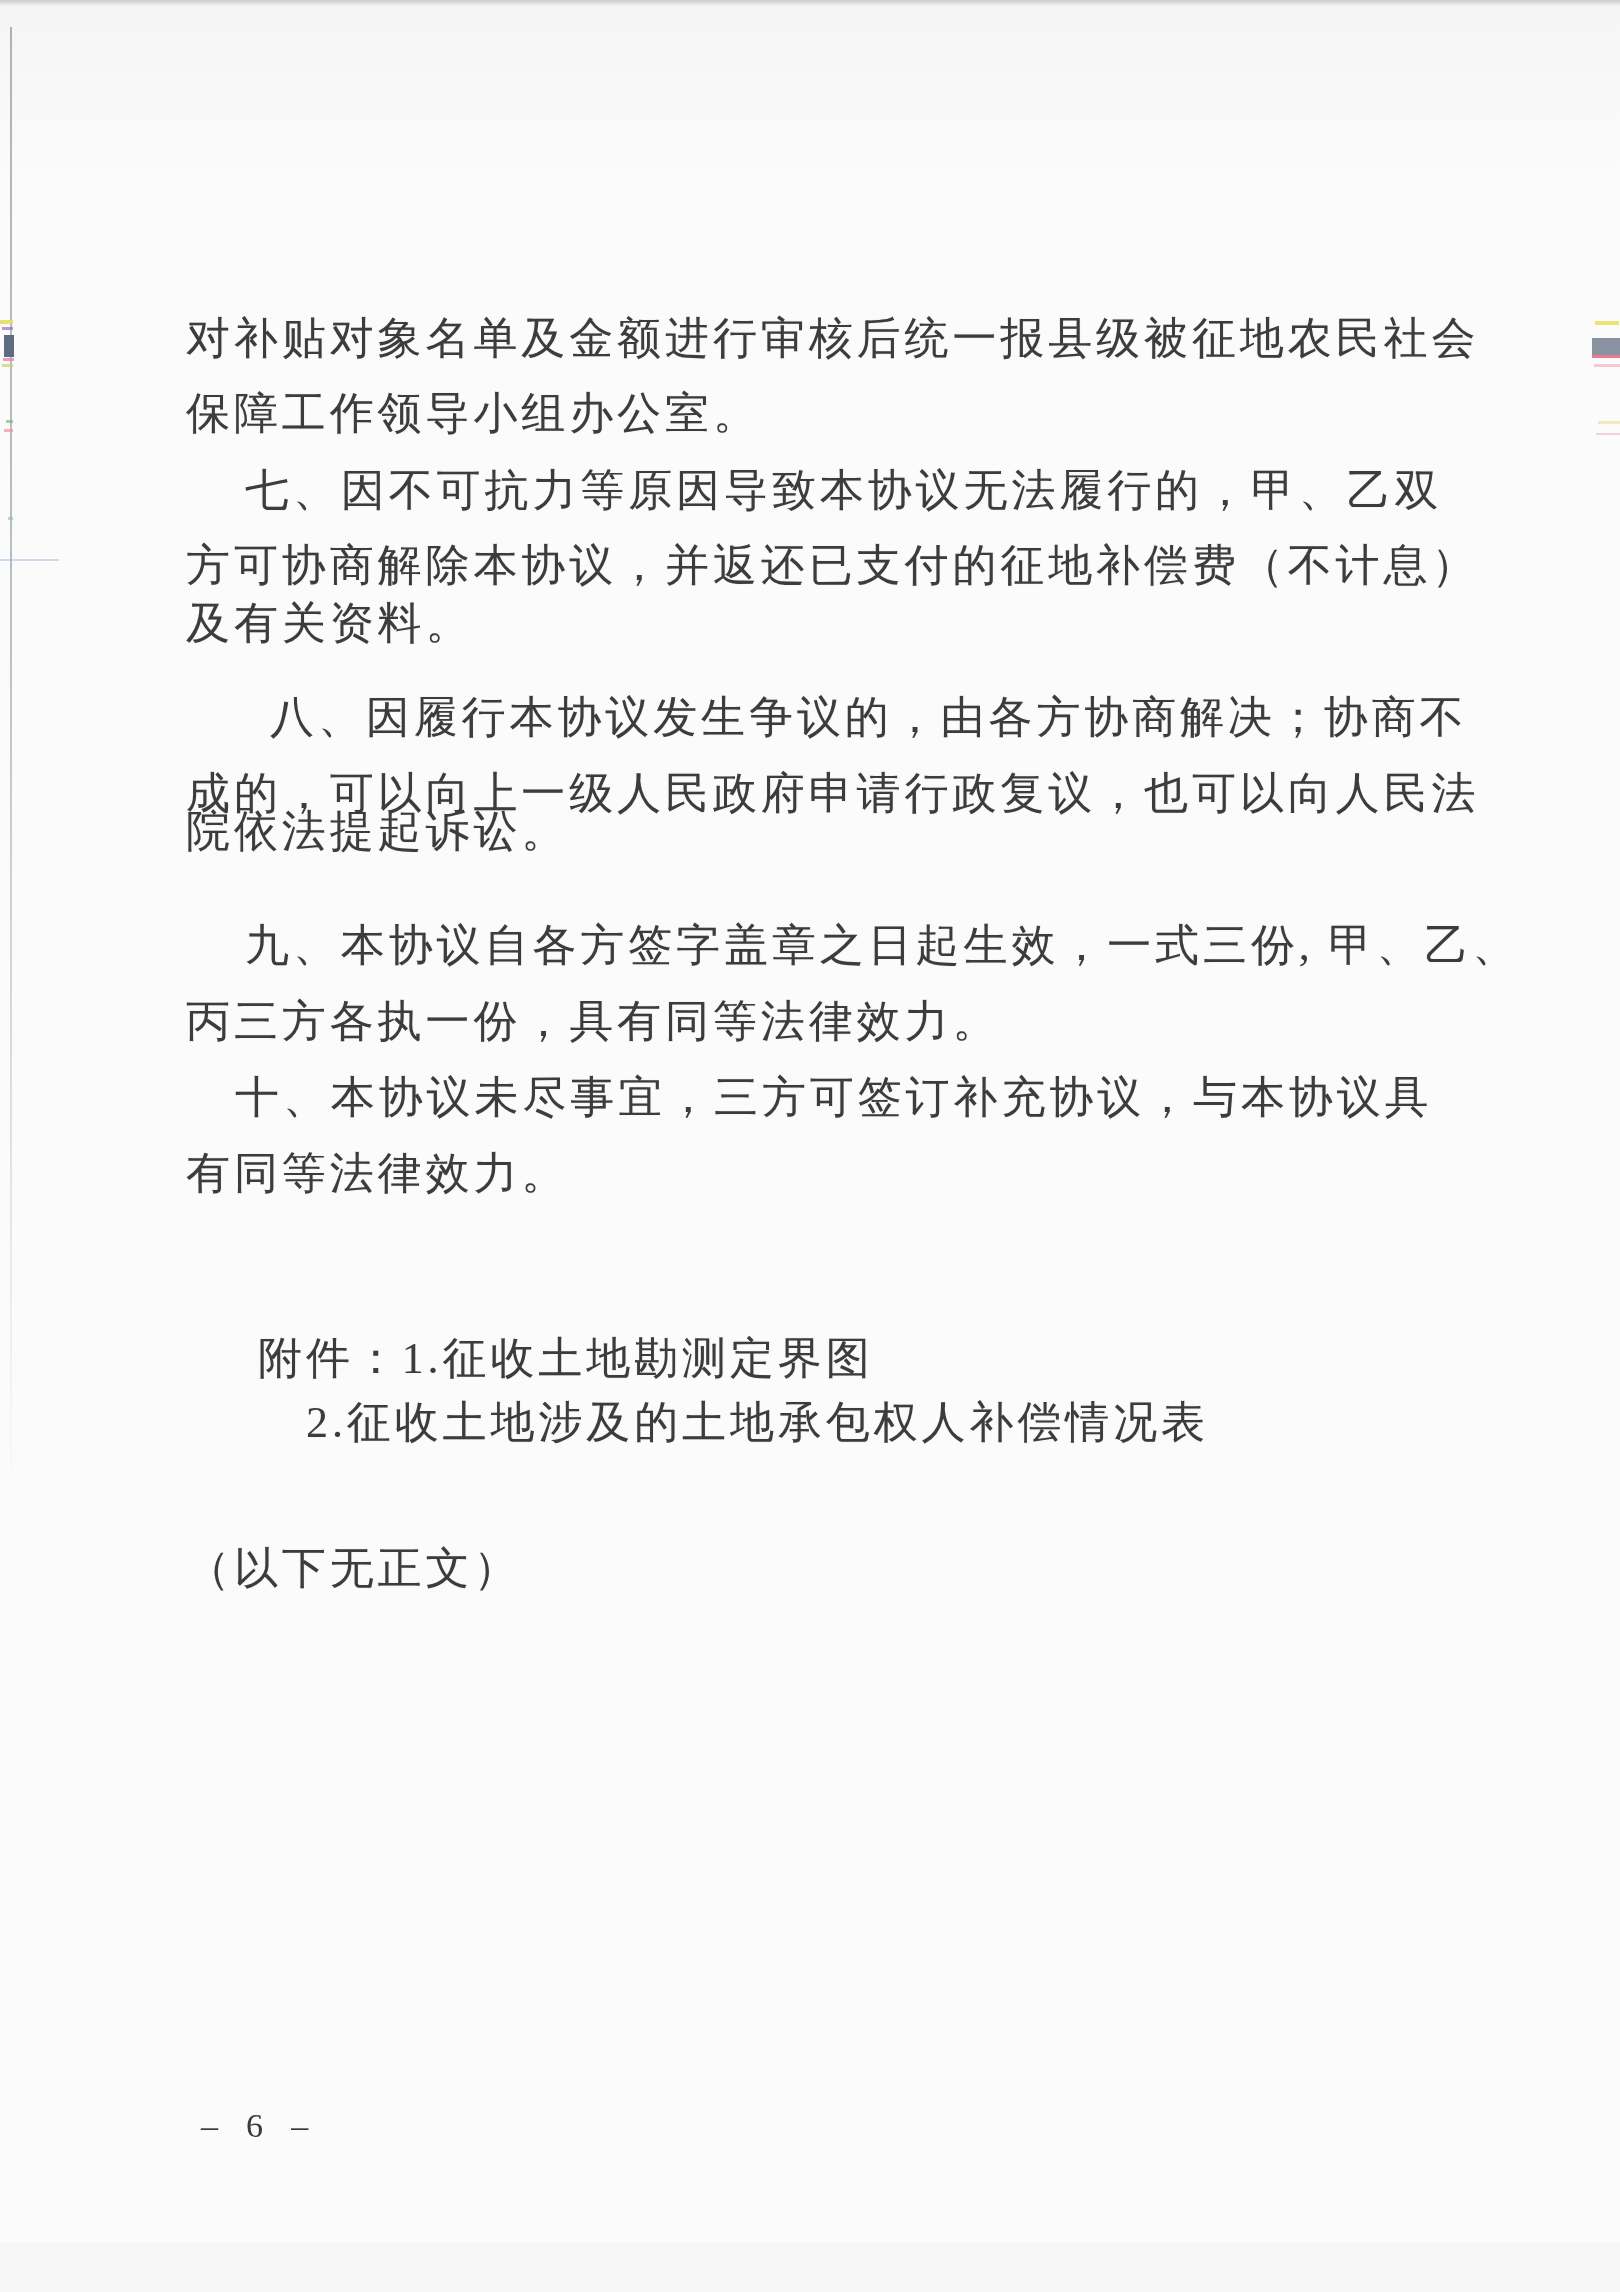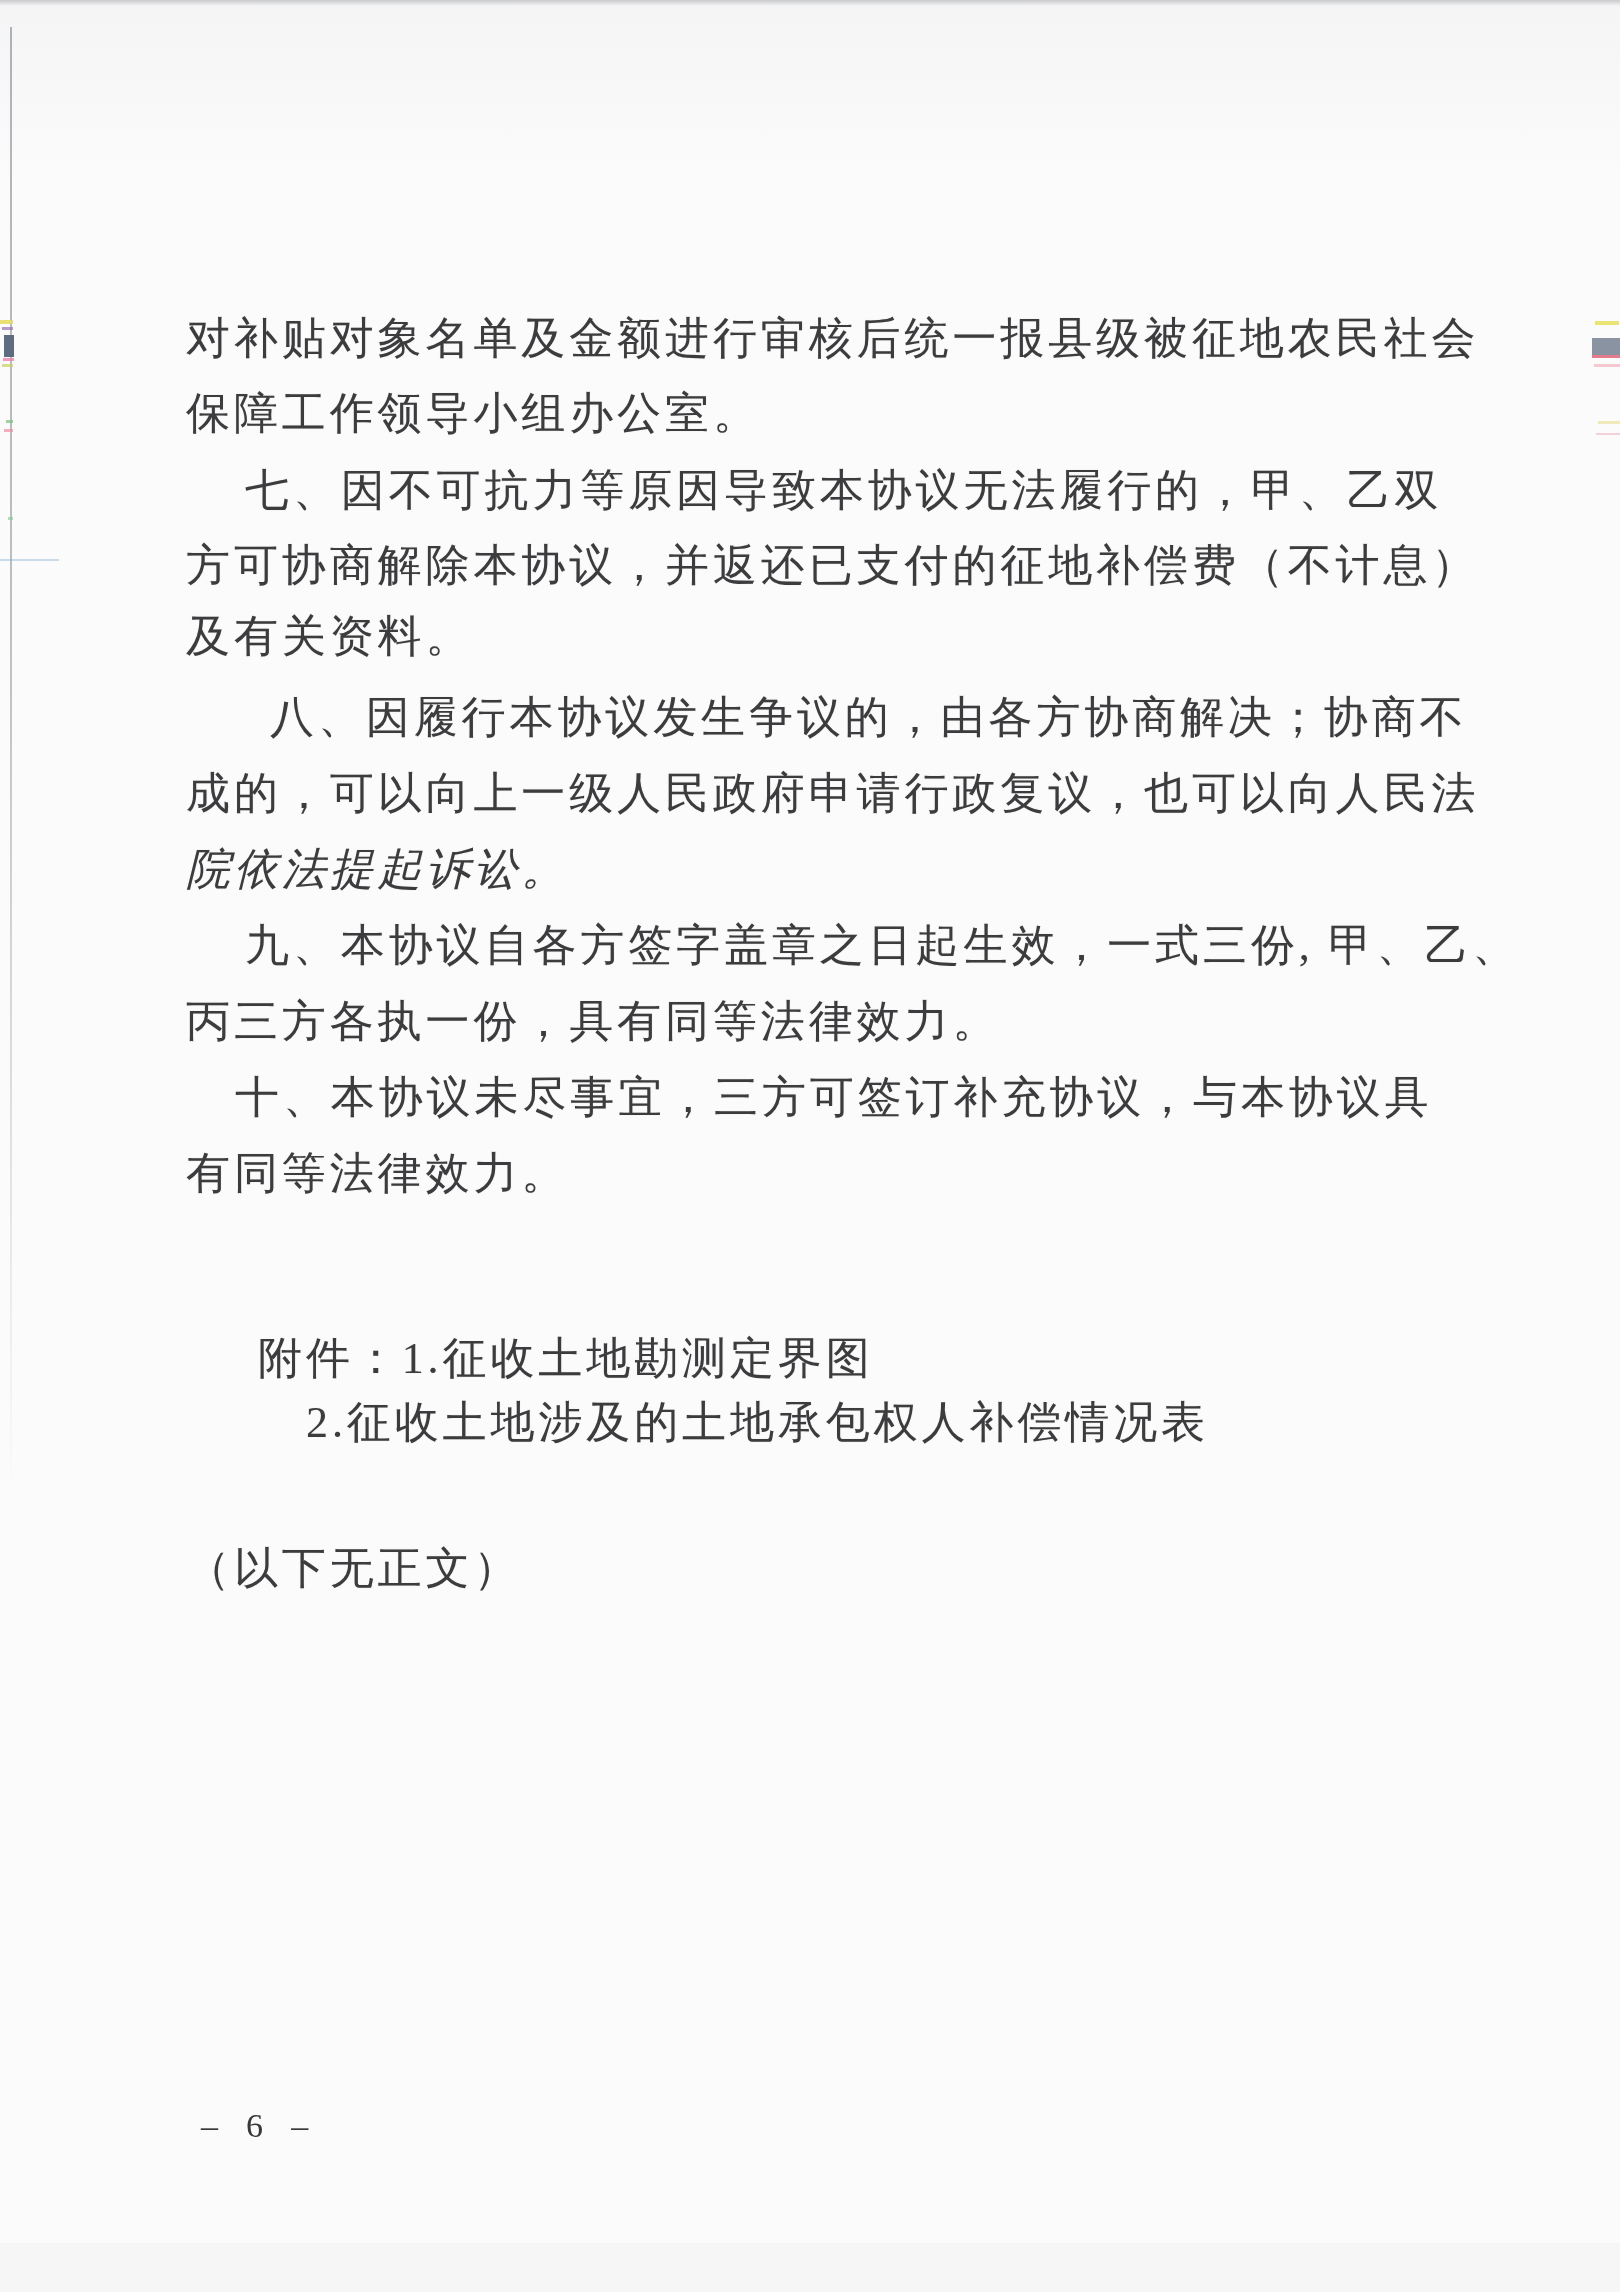--- a/index.html
+++ b/index.html
@@ -86,25 +86,25 @@
   <div class="artifact" style="left:1592px; top:355px; width:28px; height:2.9px;  background:rgba(224,92,112,0.8);"></div>
   <div class="artifact" style="left:1594px; top:364px; width:26.5px; height:2.9px;  background:rgba(240,172,182,0.65);"></div>
   <div class="artifact" style="left:1598px; top:421px; width:22.5px; height:2.9px;  background:rgba(234,224,142,0.6);"></div>
   <div class="artifact" style="left:1596px; top:433px; width:24.5px; height:2px;  background:rgba(240,182,192,0.6);"></div>
 
   <div class="tline" style="left:186px; top:314px;">对补贴对象名单及金额进行审核后统一报县级被征地农民社会</div>
   <div class="tline" style="left:186px; top:389px;">保障工作领导小组办公室。</div>
 
   <div class="tline" style="left:245px; top:466px;">七、因不可抗力等原因导致本协议无法履行的，甲、乙双</div>
   <div class="tline" style="left:186px; top:541px;">方可协商解除本协议，并返还已支付的征地补偿费（不计息）</div>
-  <div class="tline" style="left:186px; top:612px;">及有关资料。</div>
+  <div class="tline" style="left:186px; top:599px;">及有关资料。</div>
 
   <div class="tline" style="left:245px; top:693px;margin-left:25px;">八、因履行本协议发生争议的，由各方协商解决；协商不</div>
   <div class="tline" style="left:186px; top:769px;">成的，可以向上一级人民政府申请行政复议，也可以向人民法</div>
-  <div class="tline" style="left:186px; top:845px;font-style:italic;">院依法提起诉讼。</div>
+  <div class="tline" style="left:186px; top:807px;">院依法提起诉讼。</div>
 
   <div class="tline" style="left:245px; top:921px;">九、本协议自各方签字盖章之日起生效，一式三份, 甲、乙、</div>
   <div class="tline" style="left:186px; top:997px;">丙三方各执一份，具有同等法律效力。</div>
 
   <div class="tline" style="left:235px; top:1073px;">十、本协议未尽事宜，三方可签订补充协议，与本协议具</div>
   <div class="tline" style="left:186px; top:1149px;">有同等法律效力。</div>
 
   <div class="tline" style="left:258px; top:1334px;">附件：1.征收土地勘测定界图</div>
   <div class="tline" style="left:306px; top:1382px;margin-top:16px;">2.征收土地涉及的土地承包权人补偿情况表</div>
 

